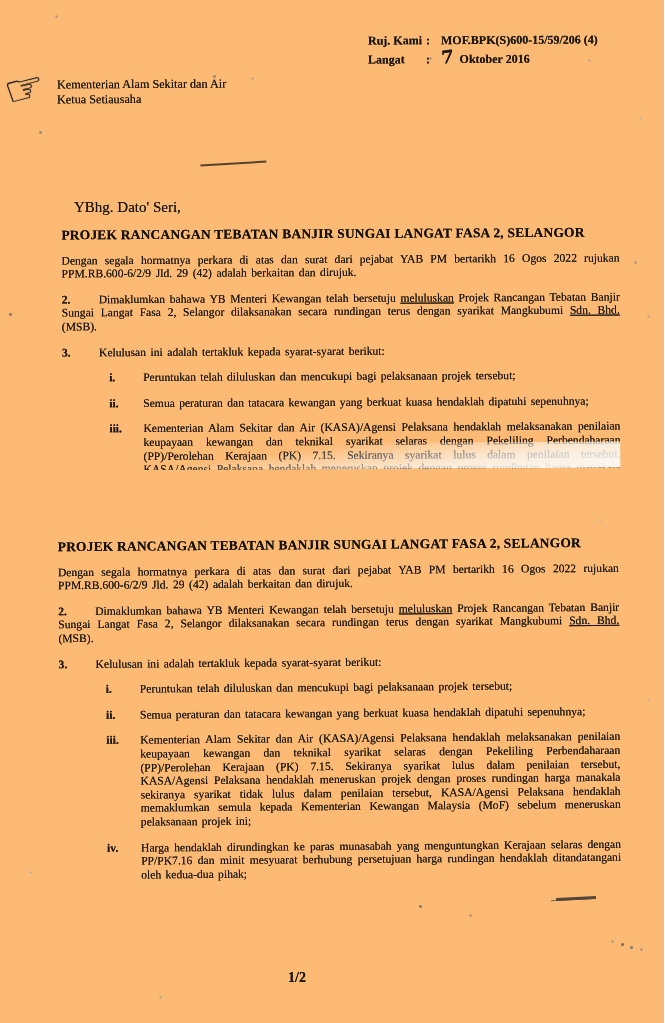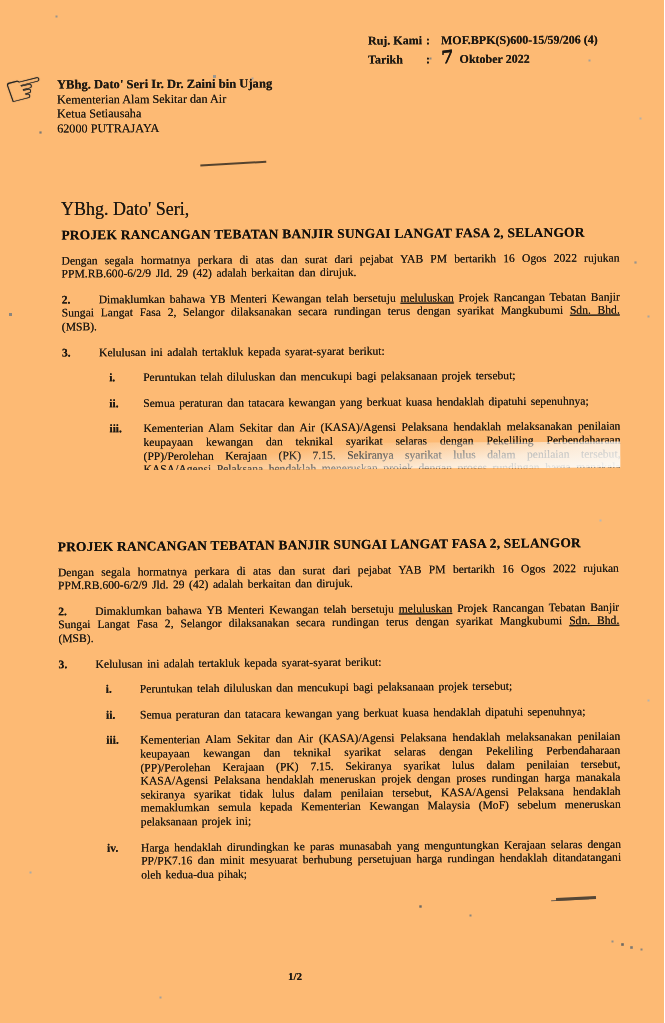--- a/index.html
+++ b/index.html
@@ -42,21 +42,21 @@
     font-size:12.2px;line-height:14.7px;
     transform:rotate(-0.3deg);
   }
   .recipient .name{font-weight:700;font-size:12.6px;}
   .underline-artifact{
     position:absolute;left:143px;top:86px;
     width:66px;height:2px;background:#2a251d;
     transform:rotate(-3deg);opacity:.8;
   }
   
-  .salutation{position:absolute;left:61px;top:199px;font-size:18px;}
+  .salutation{position:absolute;left:74px;top:199px;font-size:15px;}
   
   .section{position:absolute;font-size:11.6px;line-height:13.6px;}
   .section-ghost{left:62px;top:227px;width:558px;transform:rotate(-0.3deg);}
   .section-main {left:59px;top:538px;width:561px;transform:rotate(-0.45deg);}
   .sec-title{
     font-weight:700;font-size:13.4px;letter-spacing:.25px;
     white-space:nowrap;margin:0 0 12px 0;color:#14100c;
   }
   .para{margin:0 0 12px 0;text-align:justify;word-spacing:1.6px;}
   .pnum{display:inline-block;width:37px;font-weight:700;}
@@ -64,21 +64,21 @@
   .cond{display:flex;margin:0 0 12px 0;}
   .cond-num{flex:none;width:34px;margin-left:47px;font-weight:700;}
   .cond-text{flex:1;text-align:justify;word-spacing:1.4px;}
   
   .clip-fade{max-height:48px;overflow:hidden;position:relative;}
   .clip-fade::after{
     content:"";position:absolute;left:0;right:0;bottom:0;height:26px;
     background:linear-gradient(173deg,rgba(252,252,250,0) 30%,rgba(252,252,250,.75) 70%,rgba(252,252,250,.97) 100%);
   }
   
-  .pagenum{position:absolute;left:288px;top:970px;font-size:11px;font-weight:700;}
+  .pagenum{position:absolute;left:288px;top:970px;font-size:14px;font-weight:700;}
   
   .smudge{
     position:absolute;left:556px;top:897px;width:40px;height:3px;
     background:#38332c;transform:rotate(-3deg);opacity:.85;
     box-shadow:-6px 1px 0 -1px #55504a;
   }
   .noise{
     position:absolute;left:0;top:0;width:1px;height:1px;background:transparent;
     box-shadow:
       214px 76px 0 1px #9a968f, 252px 78px 0 .5px #aaa59d,
@@ -96,31 +96,29 @@
 </head>
 <body>
 
 <div class="page">
 
   <div class="ref-block">
     <div class="ref-row">
       <span class="lbl">Ruj. Kami</span><span class="sep">:</span><span>MOF.BPK(S)600-15/59/206 (4)</span>
     </div>
     <div class="ref-row">
-      <span class="lbl">Tarikh</span><span class="sep">:</span><span class="hand-digit">7</span> <span>Oktober 2022</span>
+      <span class="lbl">Langat</span><span class="sep">:</span><span class="hand-digit">7</span> <span>Oktober 2016</span>
     </div>
   </div>
 
   <div class="manicule">☞</div>
 
   <div class="recipient">
-    <div class="name">YBhg. Dato' Seri Ir. Dr. Zaini bin Ujang</div>
     <div class="line">Kementerian Alam Sekitar dan Air</div>
     <div class="line">Ketua Setiausaha</div>
-    <div class="line">62000 PUTRAJAYA</div>
     <div class="underline-artifact"></div>
   </div>
 
   <div class="salutation">YBhg. Dato' Seri,</div>
 
   <div class="section section-ghost">
     <div class="sec-title">PROJEK RANCANGAN TEBATAN BANJIR SUNGAI LANGAT FASA 2, SELANGOR</div>
     <p class="para">Dengan segala hormatnya perkara di atas dan surat dari pejabat YAB PM bertarikh 16 Ogos 2022 rujukan PPM.RB.600-6/2/9 Jld. 29 (42) adalah berkaitan dan dirujuk.</p>
     <p class="para"><span class="pnum">2.</span><span>Dimaklumkan bahawa YB Menteri Kewangan telah bersetuju</span>
       <span class="u">meluluskan</span>

